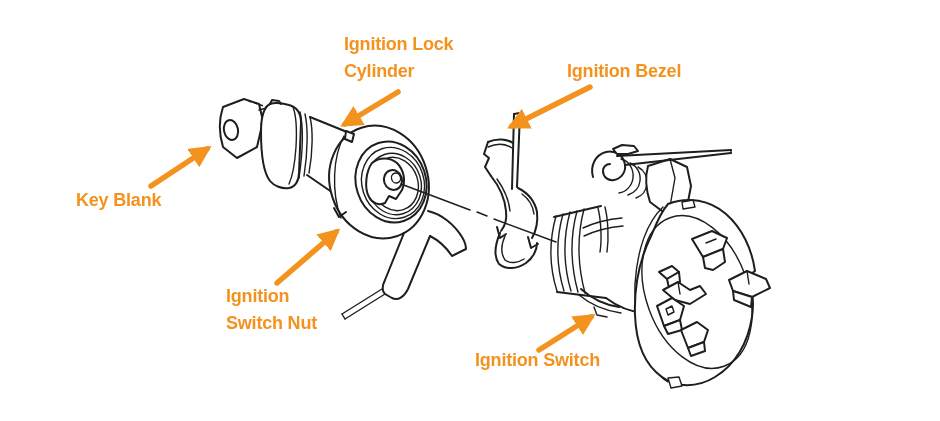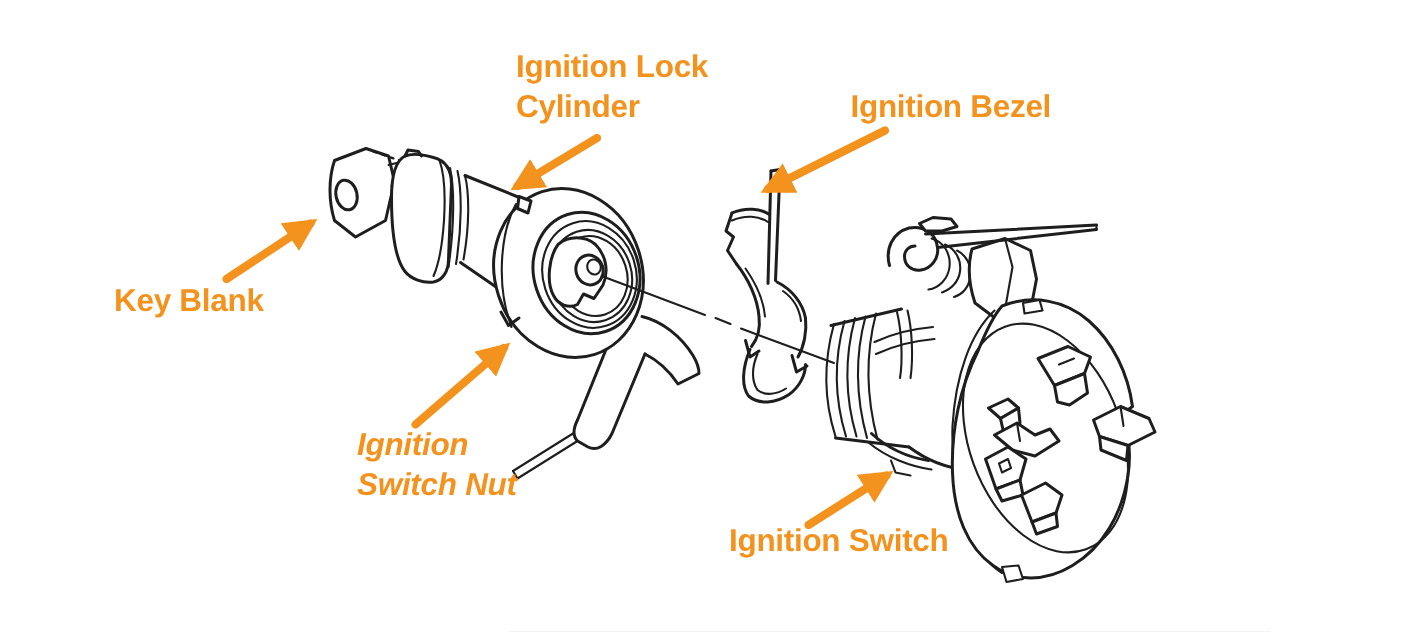--- a/index.html
+++ b/index.html
@@ -28,21 +28,21 @@
   svg .dotted{stroke-dasharray:2 4;stroke-width:1.6;}
   svg .arrow{
     stroke:var(--accent);
     stroke-width:5.5;
     stroke-linecap:round;
   }
   .label{
     position:absolute;
     color:var(--accent);
     font-weight:700;
-    font-size:21px;
+    font-size:18px;
     line-height:27px;
     letter-spacing:-0.2px;
     white-space:pre-line;
   }
 </style>
 </head>
 <body>
 
 <div id="stage">
 
@@ -187,17 +187,17 @@
     <line class="arrow" x1="539" y1="350" x2="591" y2="317" marker-end="url(#ah)"></line>
   </svg>
 
   <div class="label" style="left:344px;top:31px;">Ignition Lock
 Cylinder</div>
 
   <div class="label" style="left:567px;top:58px;">Ignition Bezel</div>
 
   <div class="label" style="left:76px;top:187px;">Key Blank</div>
 
-  <div class="label" style="left:238px;top:283px;font-style:italic;">Ignition
+  <div class="label" style="left:226px;top:283px;">Ignition
 Switch Nut</div>
 
-  <div class="label" style="left:475px;top:347px;margin-left:11px;">Ignition Switch</div>
+  <div class="label" style="left:475px;top:347px;">Ignition Switch</div>
 </div>
 
 </body></html>

